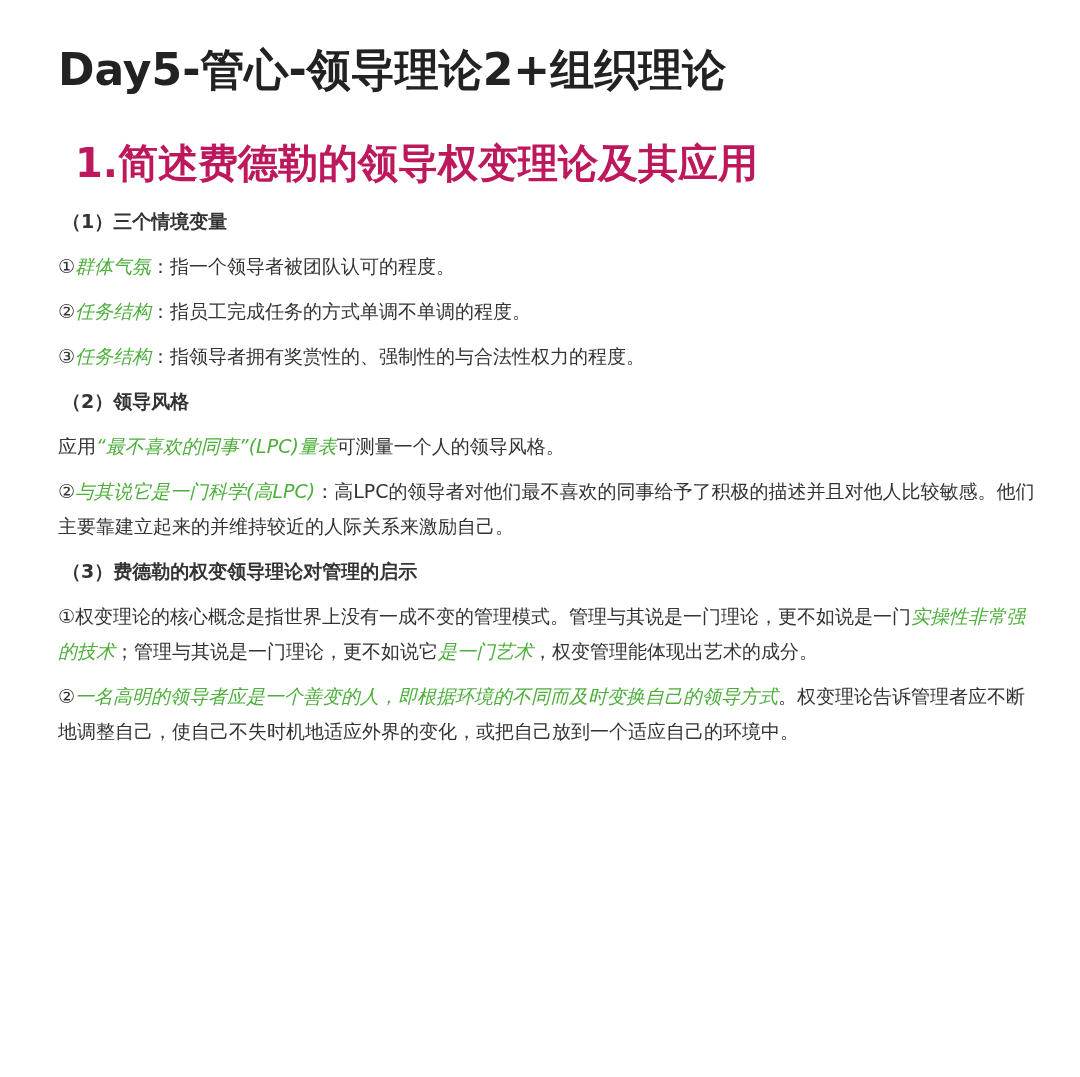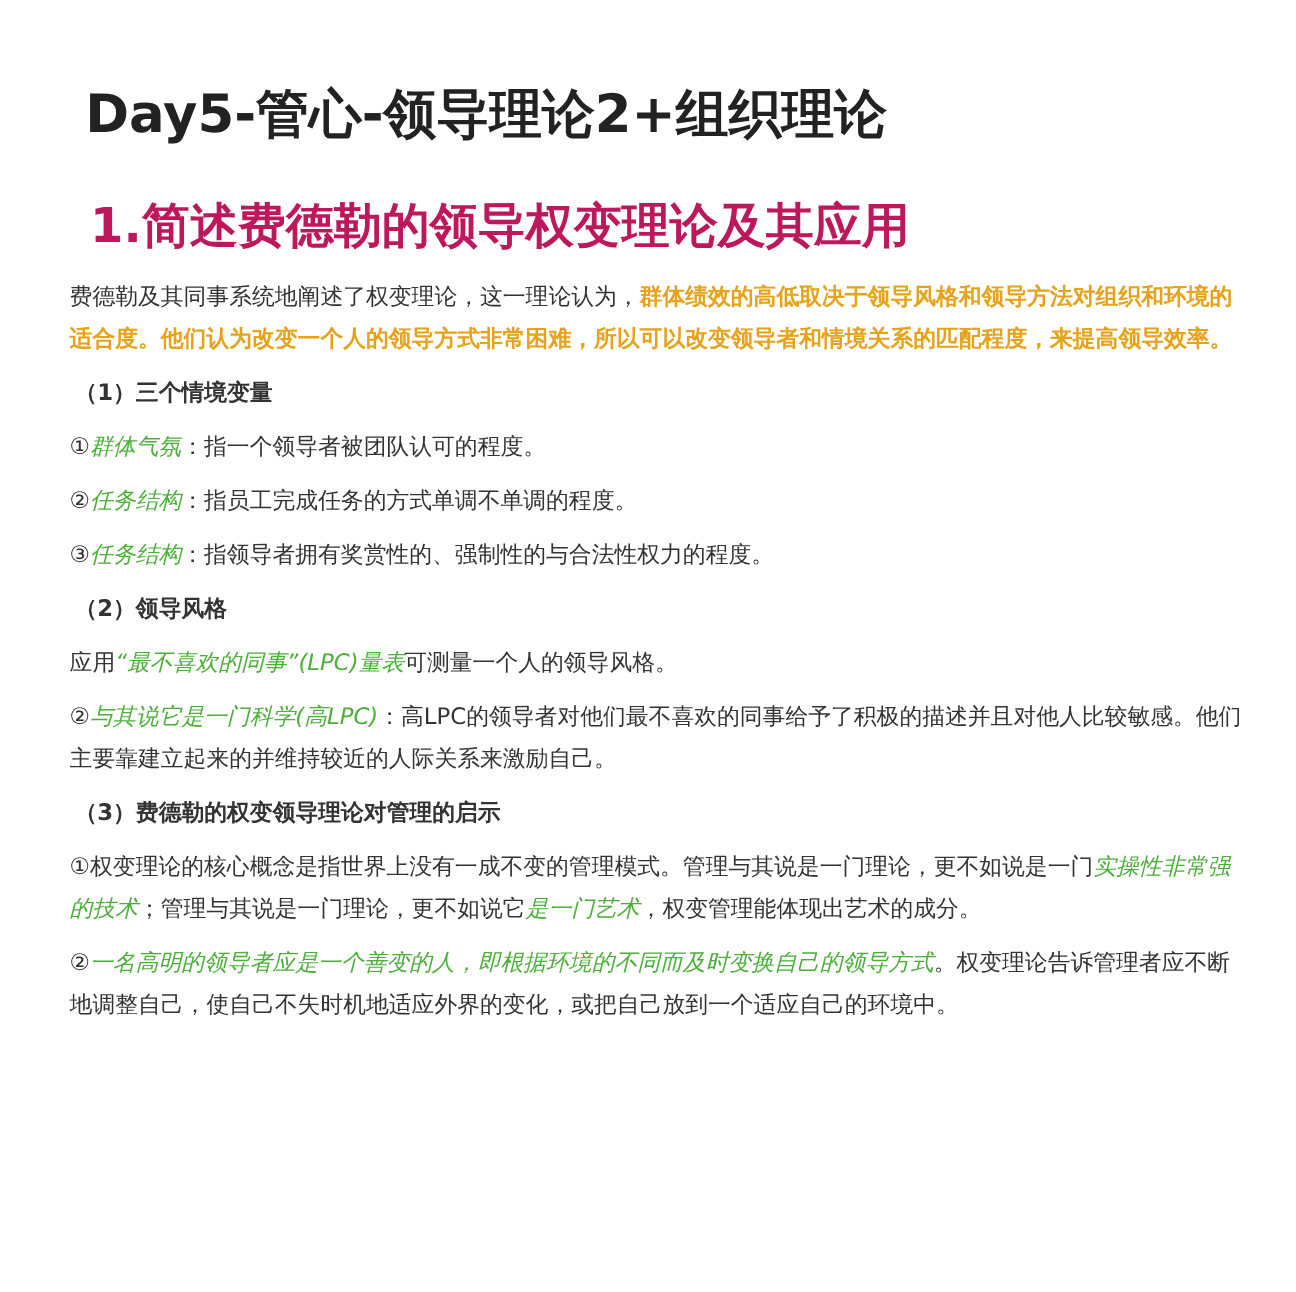--- a/index.html
+++ b/index.html
@@ -5,21 +5,21 @@
   html, body { margin: 0; padding: 0; background: #ffffff; }
   body {
     width: 1080px; height: 1077px; overflow: hidden;
     font-family: "DejaVu Sans", "Liberation Sans", sans-serif;
     color: #333333;
   }
   .page { padding: 0 40px 0 58px; position: relative; }
   .doc-title {
     font-family: "DejaVu Sans", sans-serif;
     font-weight: bold; font-size: 44px; color: #222222;
-    margin: 13px; padding-top: 52px; height: 62px; line-height: 62px;
+    margin: 0; padding-top: 39px; height: 62px; line-height: 62px;
     letter-spacing: 0px;
   }
   .sec-title {
     font-weight: bold; font-size: 40px; color: #be185d;
     margin: 17px; margin-top: 38px; height: 48px; line-height: 48px;
   }
   .para {
     font-size: 19px; line-height: 35px; margin: 0; color: #333333;
   }
   .p-intro { margin-top: 12px; }
@@ -32,21 +32,20 @@
   .hl-green { color: #4caf3a; font-style: italic; }
 </style>
 </head>
 <body>
 
 <div class="page">
   <h1 class="doc-title">Day5-管心-领导理论2+组织理论</h1>
 
   <h2 class="sec-title">1.简述费德勒的领导权变理论及其应用</h2>
 
-  <p class="para p-intro"><span>费德勒及其同事系统地阐述了权变理论，这一理论认为，</span><span class="hl-orange">群体绩效的高低取决于领导风格和领导方法对组织和环境的适合度。他们认为改变一个人的领导方式非常困难，所以可以改变领导者和情境关系的匹配程度，来提高领导效率。</span></p>
 
   <p class="sub gap">（1）三个情境变量</p>
 
   <p class="para gap"><span>①</span><span class="hl-green">群体气氛</span><span>：指一个领导者被团队认可的程度。</span></p>
 
   <p class="para gap"><span>②</span><span class="hl-green">任务结构</span><span>：指员工完成任务的方式单调不单调的程度。</span></p>
 
   <p class="para gap"><span>③</span><span class="hl-green">任务结构</span><span>：指领导者拥有奖赏性的、强制性的与合法性权力的程度。</span></p>
 
 

